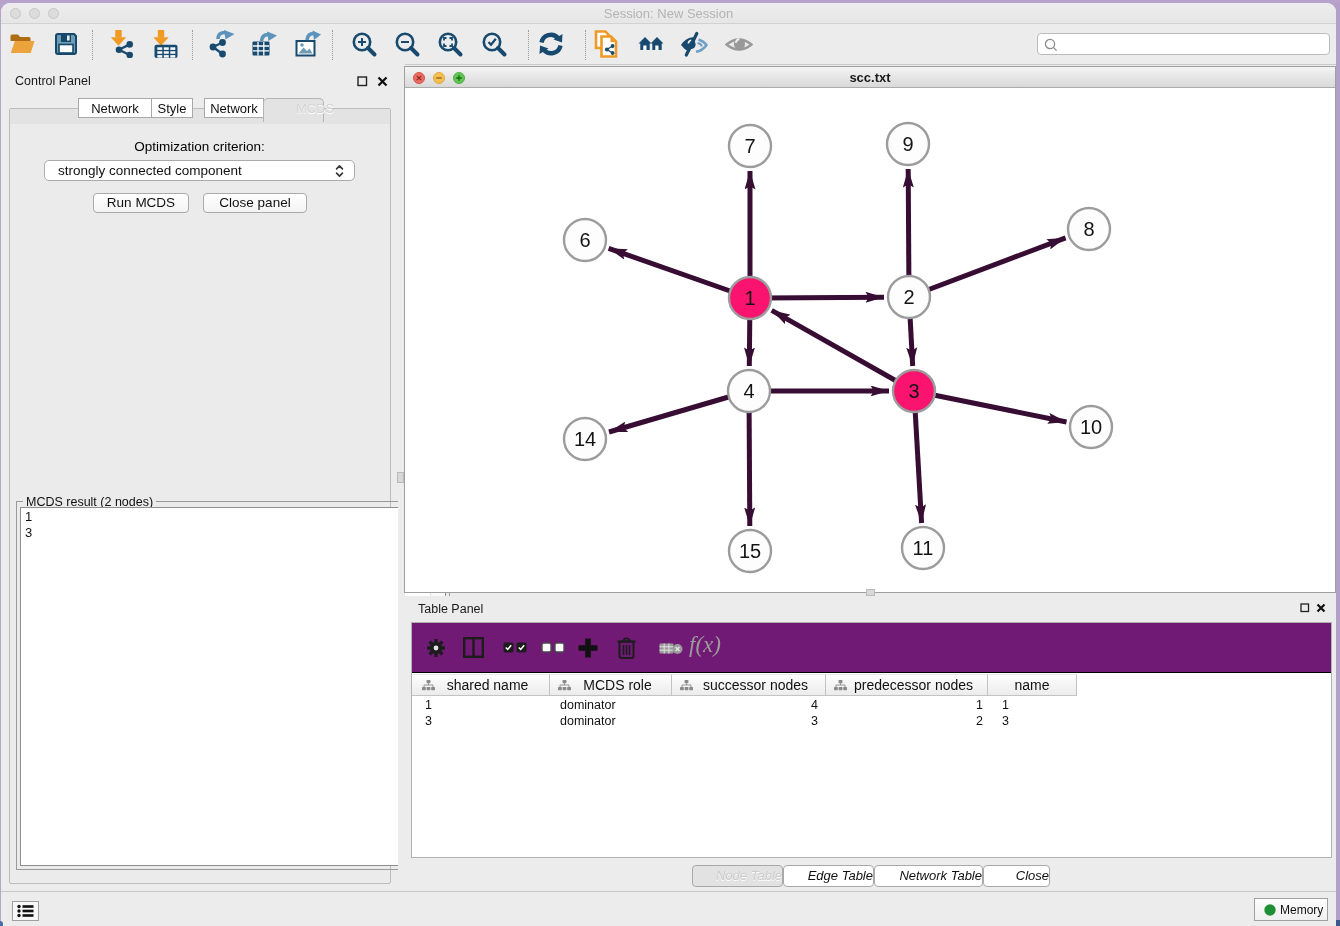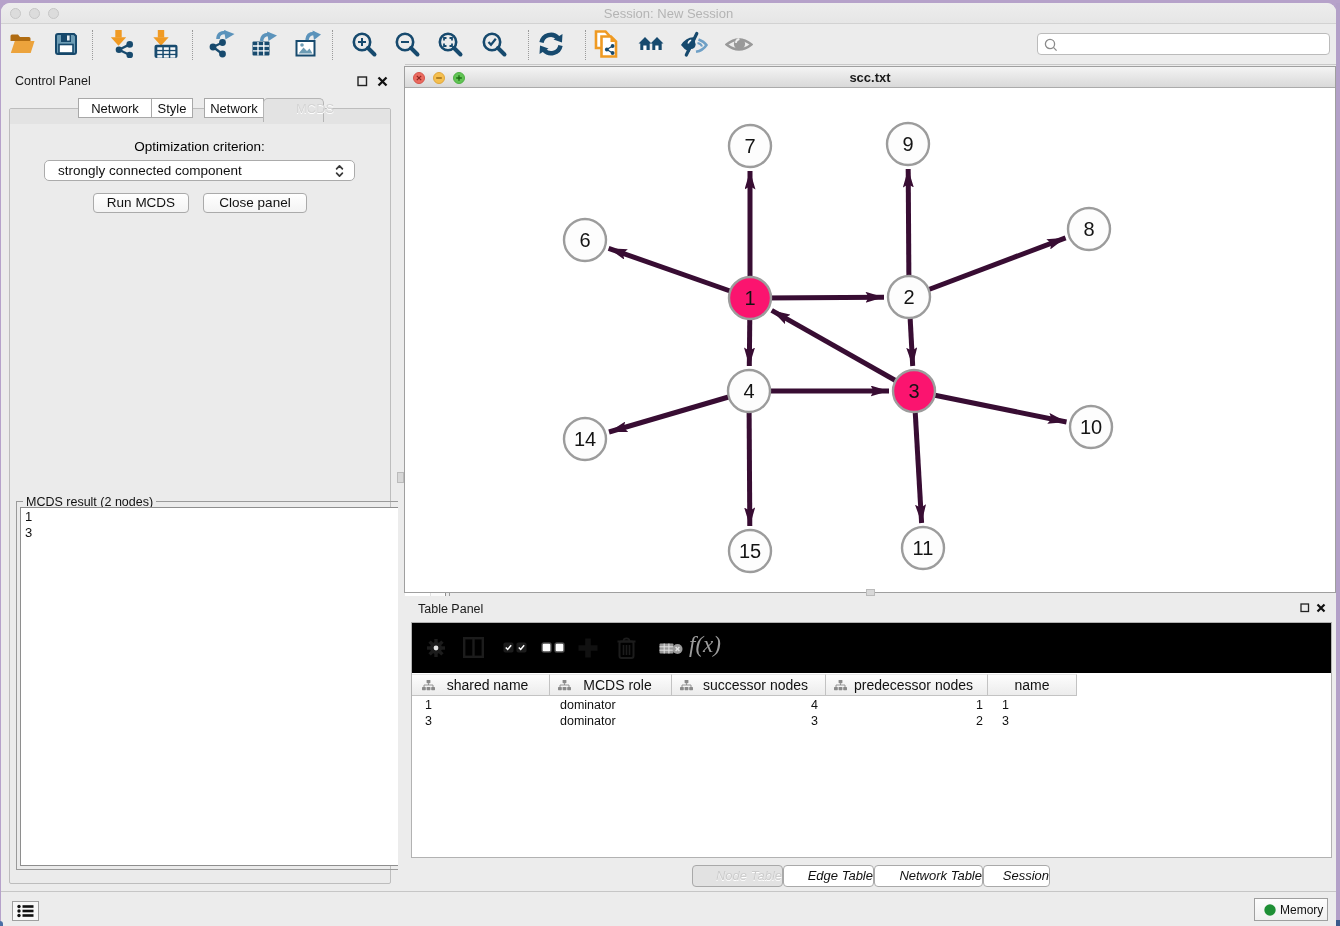--- a/index.html
+++ b/index.html
@@ -60,21 +60,21 @@
      font-size:13px; font-weight:bold; color:#1a1a1a; }
   .mtl { position:absolute; top:4.5px; width:12px; height:12px; border-radius:50%; }
   #hgrab { position:absolute; left:865px; top:586px; width:9px; height:7px;
      background:#d8d8d8; border:1px solid #bbb; }
   
   #tpanel { position:absolute; left:403px; top:593px; width:932px; height:295px; background:#ececec; }
   #tptitle { position:absolute; left:14px; top:6px; font-size:12.5px; color:#1a1a1a; }
   #tbox { position:absolute; left:7px; top:26px; width:921px; height:236px;
      background:#fff; border:1px solid #b2b2b2; }
   #ttoolbar { position:absolute; left:0; top:0; right:0; height:50px;
-     background:#000000; border-bottom:6px solid #000000; }
+     background:#701a75; border-bottom:1px solid #000000; }
   #thead { position:absolute; left:0; top:51px; right:0; height:22px; }
   .hcell { position:absolute; top:0; height:22px; background:linear-gradient(#fdfdfd,#ececec);
      border-right:1px solid #c3c3c3; border-bottom:1px solid #c3c3c3; border-top:1px solid #e8e8e8;
      font-size:14px; color:#111; text-align:center; line-height:21px; }
   .trow { position:absolute; left:0; right:0; height:16px; font-size:12.5px; color:#111; }
   .tcell { position:absolute; top:0; height:16px; line-height:16px; }
   .btab { position:absolute; top:0; height:22px; border:1px solid #a9a9a9; background:#fff;
      border-radius:4px; font-size:13px; color:#111; text-align:right; line-height:20px;font-style:italic; }
   #btabs { position:absolute; left:288px; top:269px; width:358px; height:22px; }
   
@@ -453,21 +453,21 @@
         <div class="tcell" style="left:148px;">dominator</div>
         <div class="tcell" style="left:260px; width:146px; text-align:right;">3</div>
         <div class="tcell" style="left:414px; width:157px; text-align:right;">2</div>
         <div class="tcell" style="left:590px;">3</div>
       </div>
     </div>
     <div id="btabs">
       <div class="btab" style="left:0; width:91px; background:#e2e2e2; color:#cccccc; text-shadow:0 1px 0 #fff;">Node Table</div>
       <div class="btab" style="left:91px; width:91px;">Edge Table</div>
       <div class="btab" style="left:182px; width:109px;">Network Table</div>
-      <div class="btab" style="left:291px; width:67px;">Session</div>
+      <div class="btab" style="left:291px; width:67px;">Close</div>
     </div>
   </div>
   <div id="statusbar">
     <div id="listbtn">
         <svg width="17" height="14" viewBox="0 0 17 14" style="position:absolute;left:4px;top:2px">
       <circle cx="2" cy="2.5" r="1.7" fill="#111"></circle>
           <rect x="5.5" y="1.2" width="11" height="2.6" fill="#111"></rect>
       <circle cx="2" cy="7" r="1.7" fill="#111"></circle>
           <rect x="5.5" y="5.7" width="11" height="2.6" fill="#111"></rect>
       <circle cx="2" cy="11.5" r="1.7" fill="#111"></circle>

